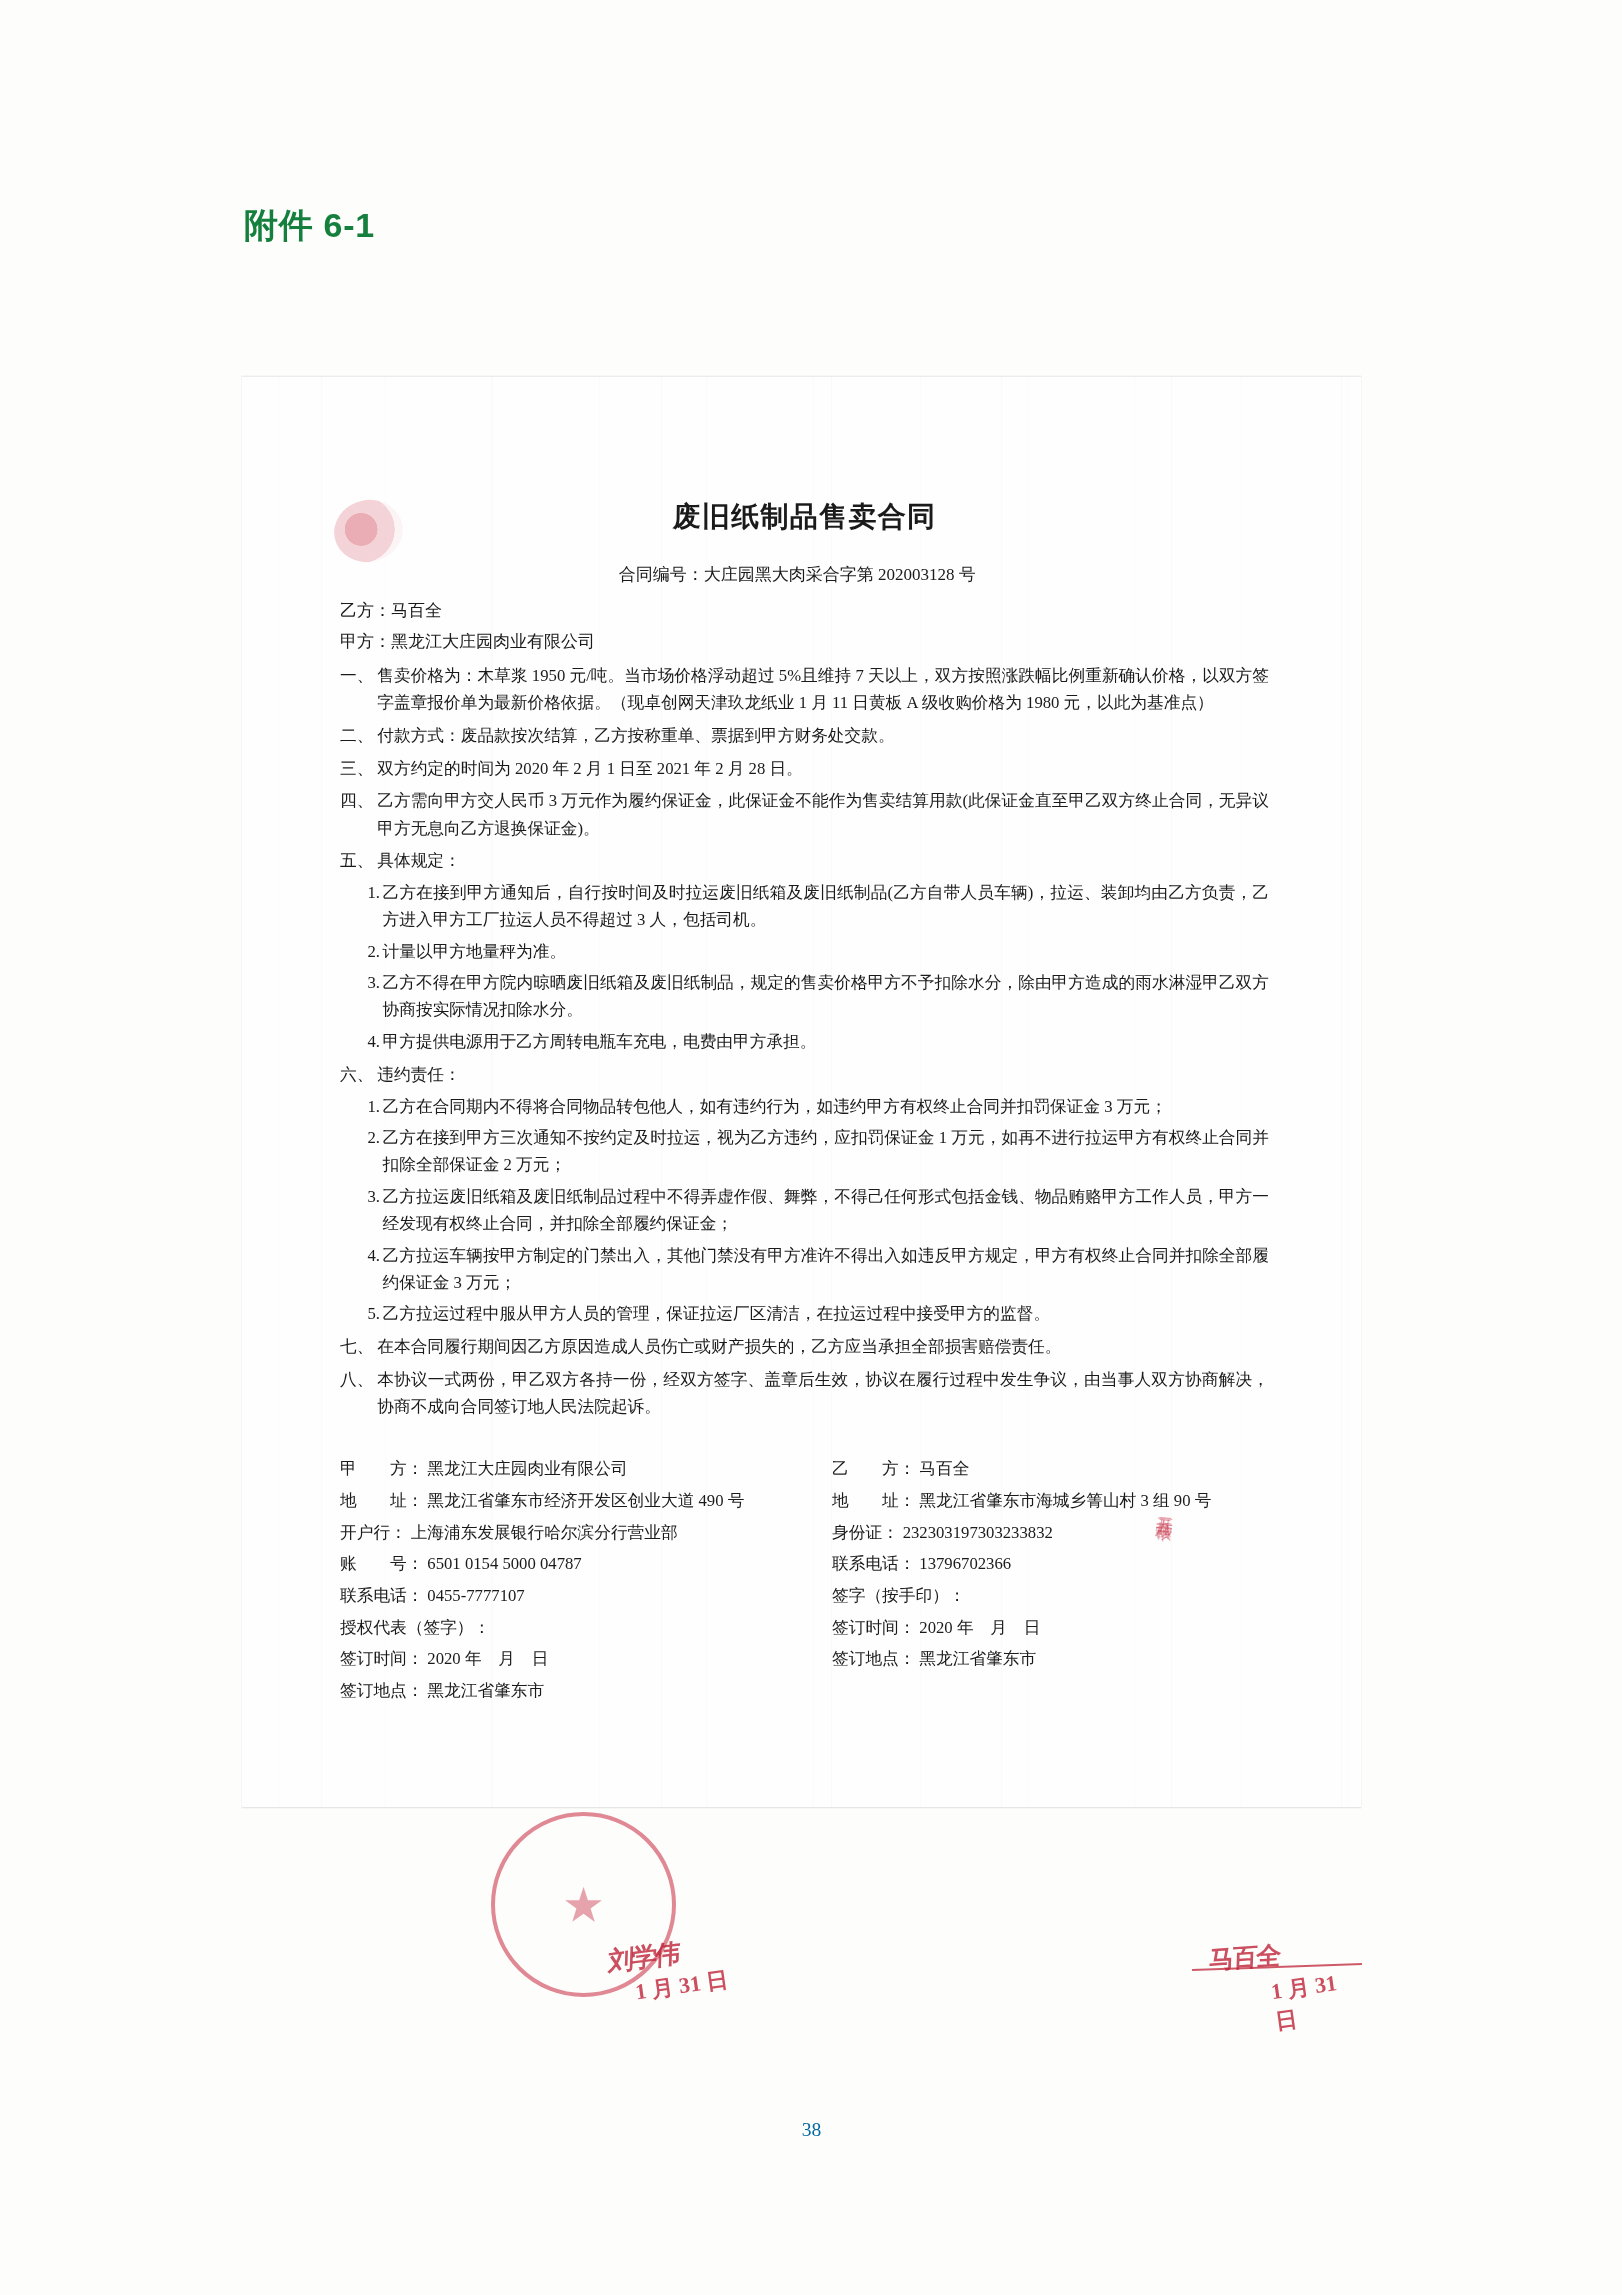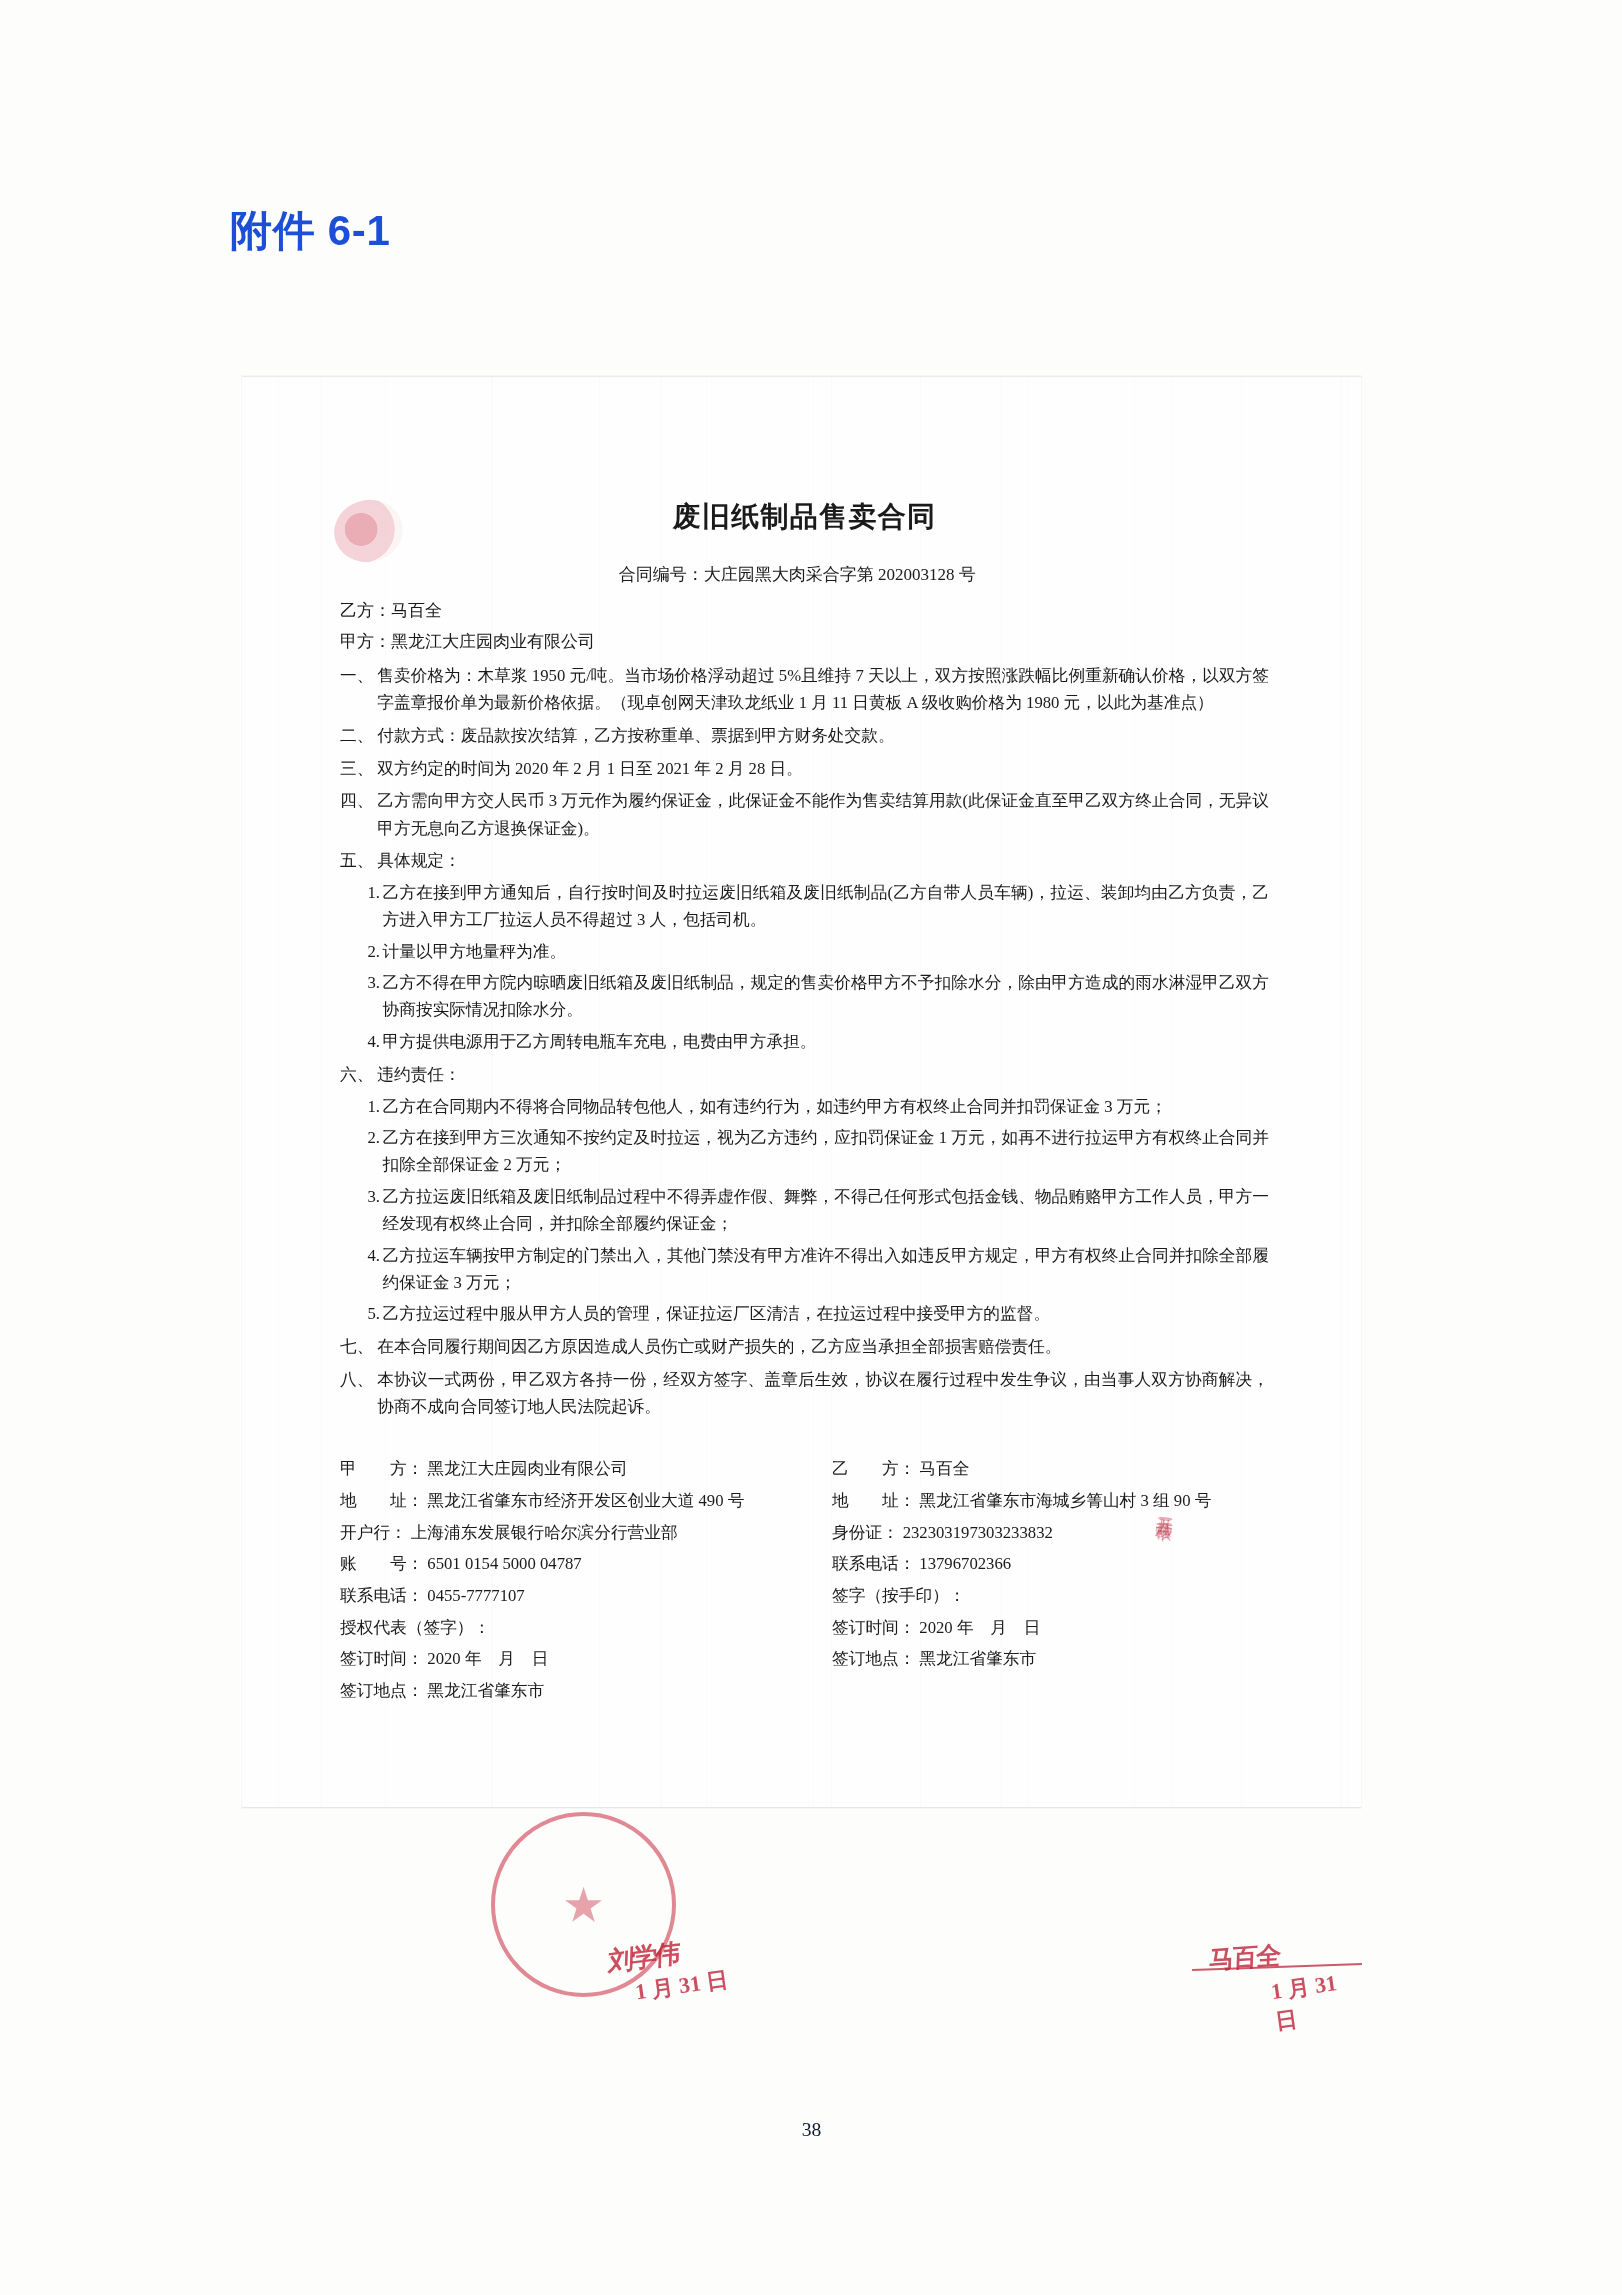--- a/index.html
+++ b/index.html
@@ -18,27 +18,27 @@
 
   
   .page {
     position: absolute;
     inset: 0;
     background: #fdfdfc;
   }
 
   .attachment-label {
     position: absolute;
-    left: 230px;
+    left: 244px;
     top: 203px;
     font-family: "Liberation Sans", "DejaVu Sans", sans-serif;
     font-weight: bold;
-    font-size: 42px;
+    font-size: 34px;
     letter-spacing: 0.7px;
-    color: #1d4ed8;
+    color: #15803d;
   }
 
   
   .scan {
     position: absolute;
     left: 242px;
     top: 376px;
     width: 1119px;
     height: 1432px;
     background: #fefefe;
@@ -250,21 +250,21 @@
     overflow: hidden;
   }
 
   .page-number {
     position: absolute;
     left: 0;
     right: 0;
     top: 2119px;
     text-align: center;
     font-size: 19.6px;
-    color: #0f172a;
+    color: #0369a1;
   }
 </style>
 </head>
 <body>
 
 <div class="page">
 
   <div class="attachment-label">附件 6-1</div>
 
   <div class="scan">

